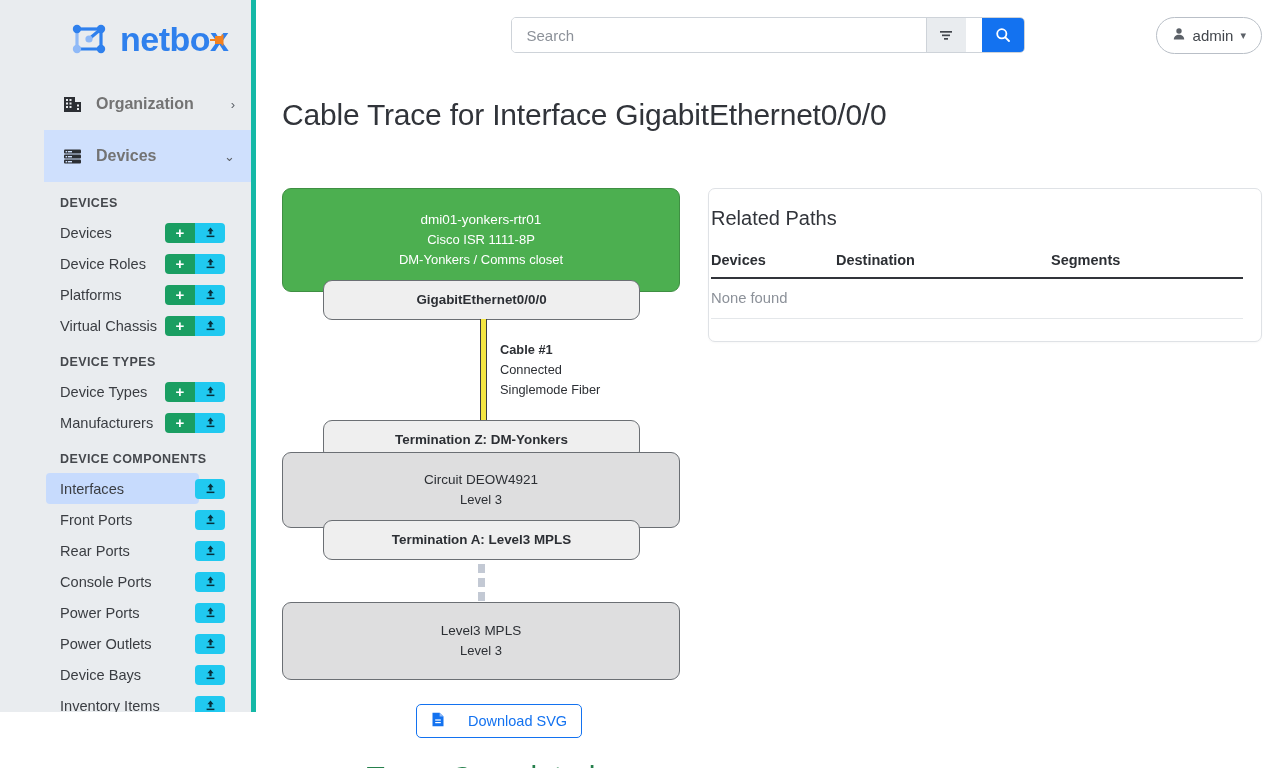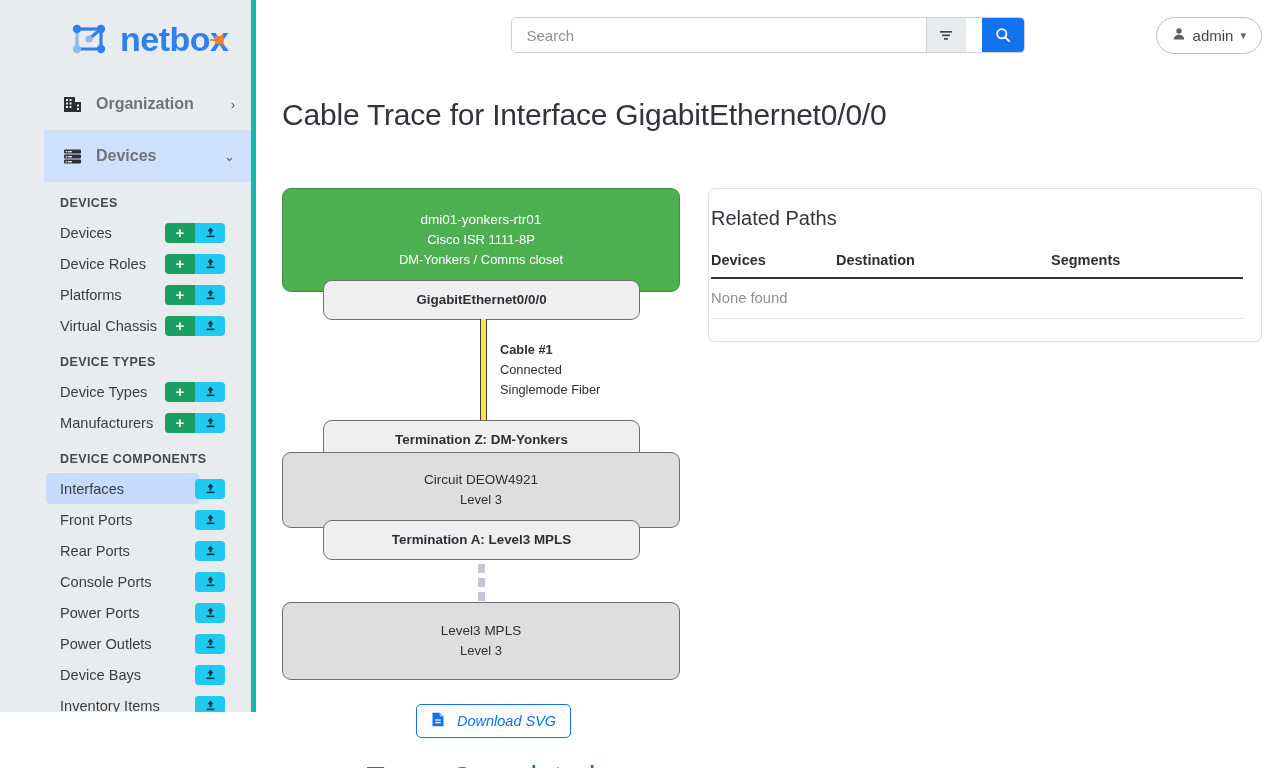--- a/index.html
+++ b/index.html
@@ -170,25 +170,24 @@
   .cable-label .cl-title { font-weight: 700; }
 
   .dots { position: absolute; left: 196px; top: 376px; }
   .dots i {
     display: block; width: 7px; height: 9px; margin-bottom: 5px;
     background: #c3c9d4;
   }
 
   .dl-btn {
     position: absolute; left: 134px; top: 516px;
-    display: flex; align-items: center; gap: 12px;
+    display: flex; align-items: center; gap: 23px;
     padding: 7px 14px; border: 1px solid #1372f0; border-radius: 5px;
     background: #fff; color: #1372f0; font-size: 14.5px; cursor: pointer;
     white-space: nowrap;
-    font-style: italic;
   }
   .trace-done {
     position: absolute; left: 0; top: 572px; width: 398px;
     text-align: center; font-size: 30px; color: #26804c; font-weight: 400;
   }
 
   
   .card {
     border: 1px solid #dfe2e6; border-radius: 7px;
     background: #fff; padding: 18px 18px 22px 2px;

